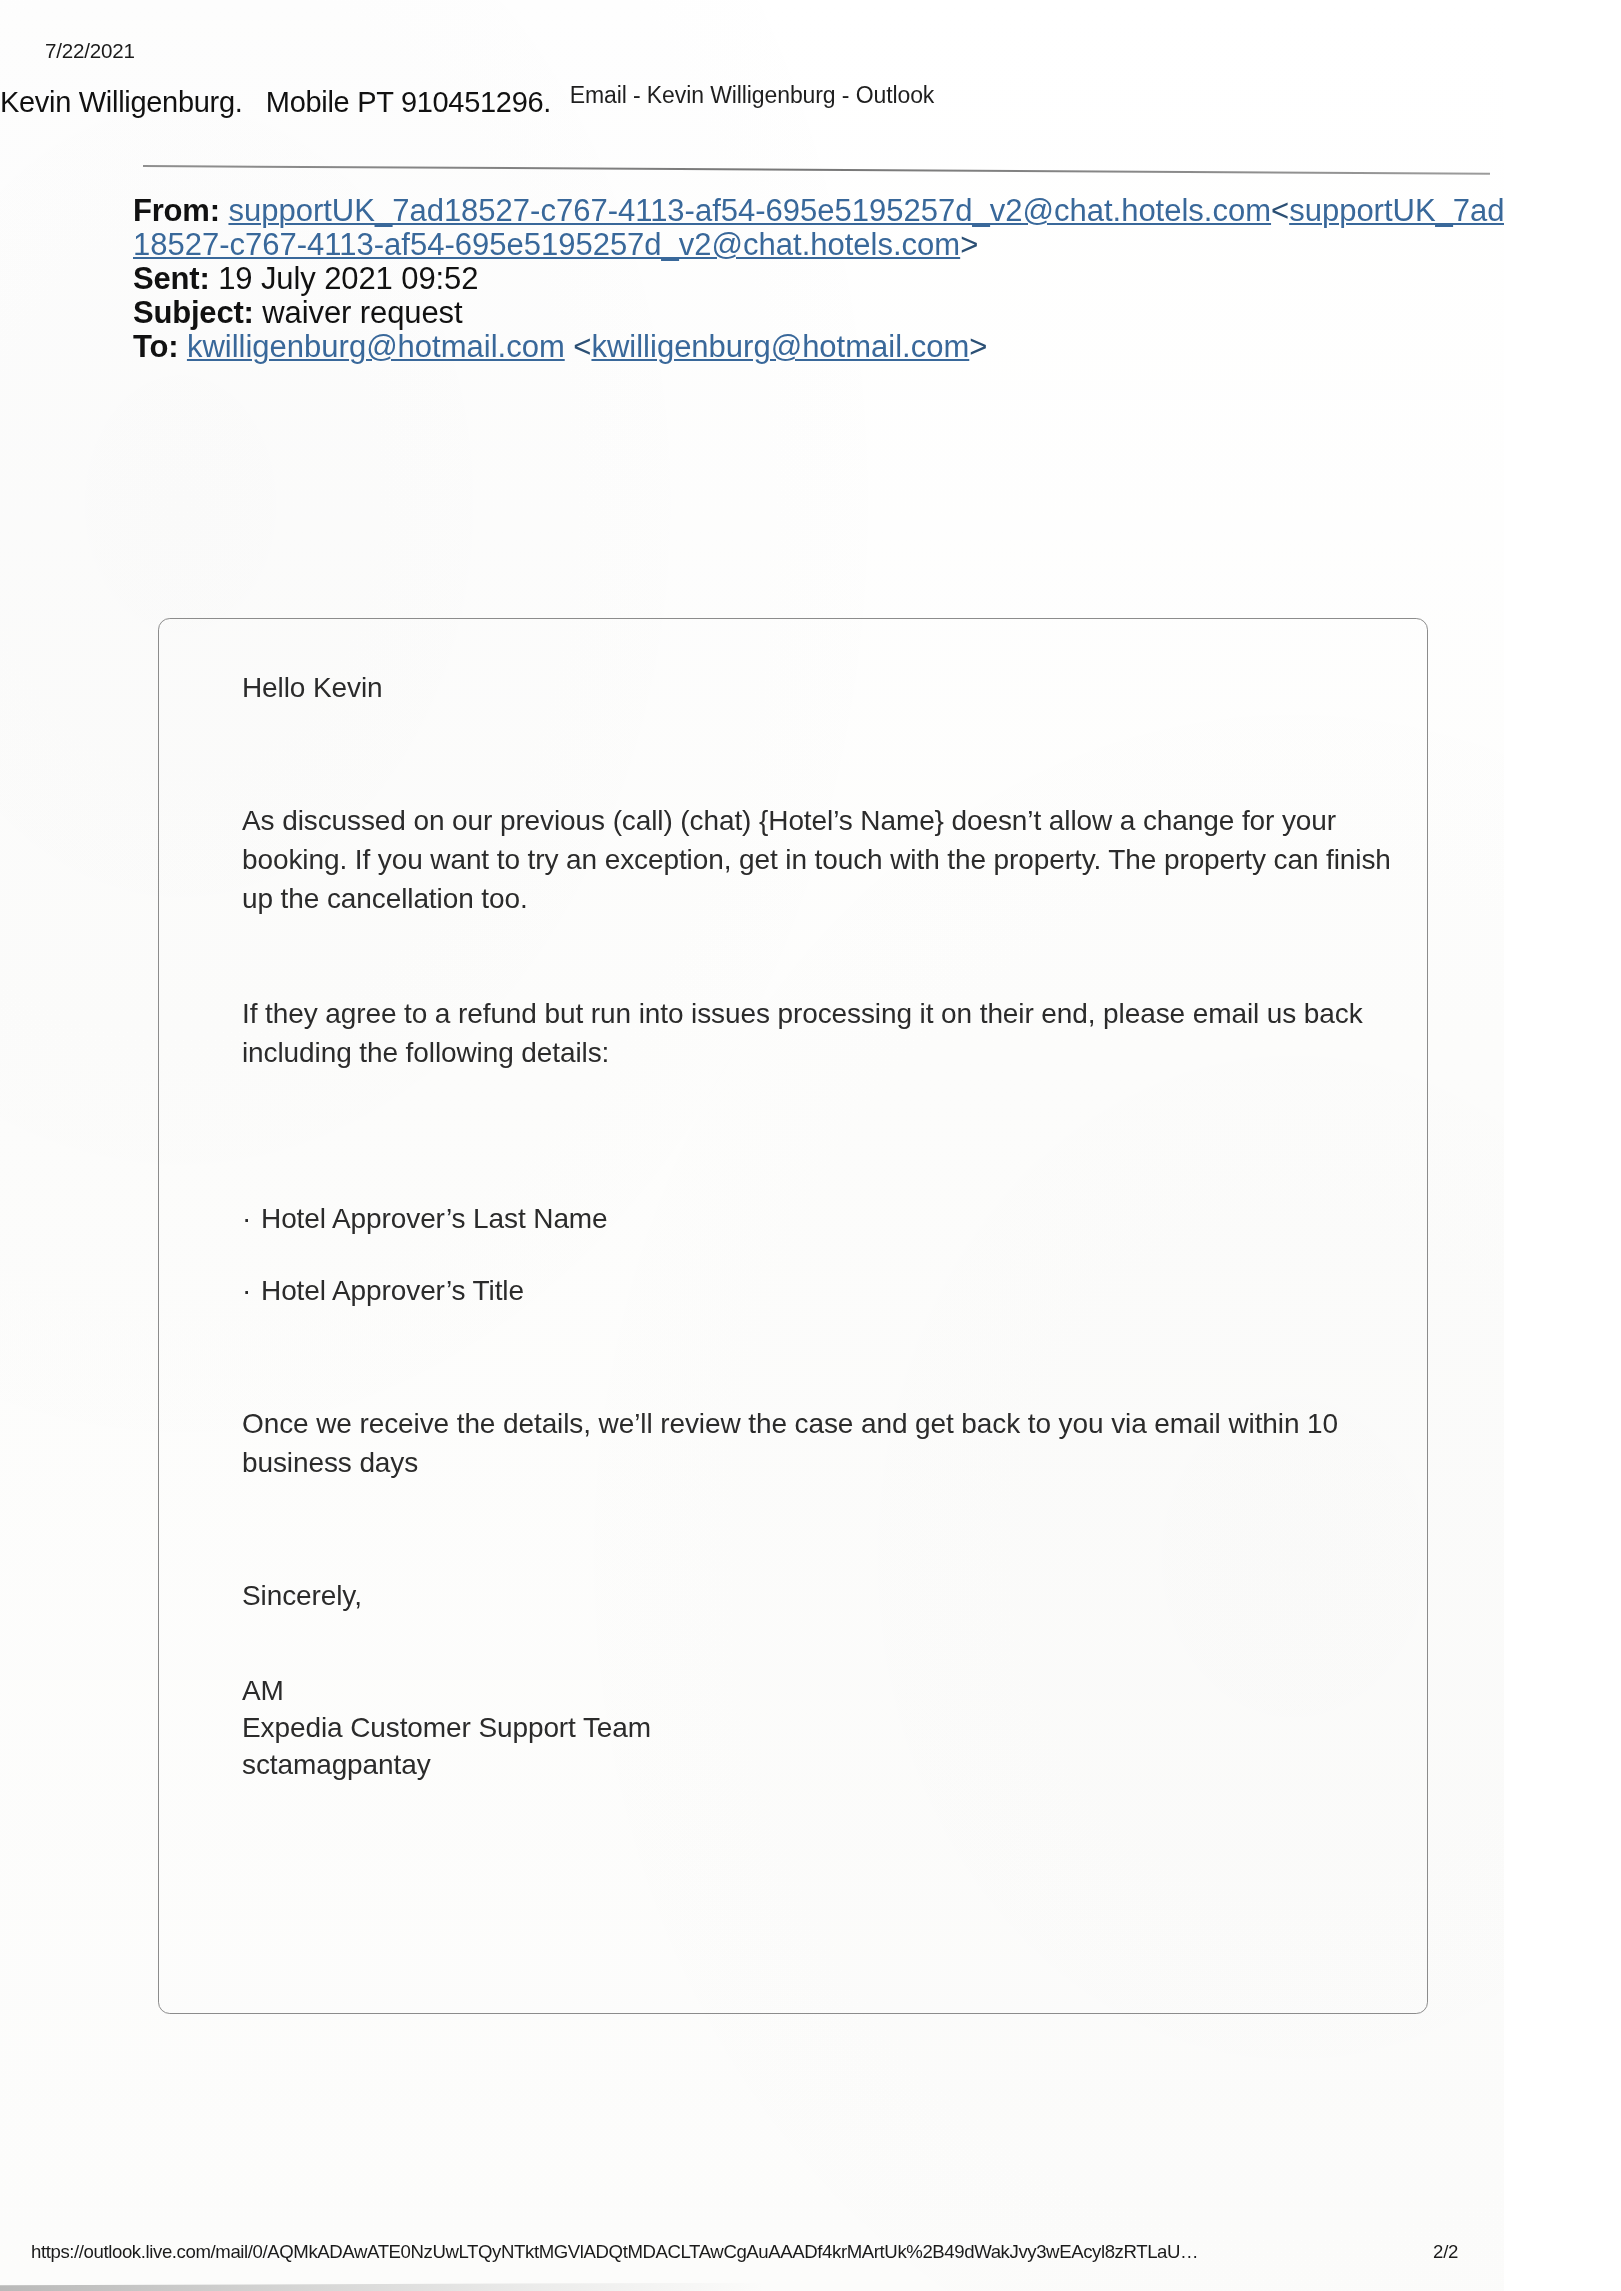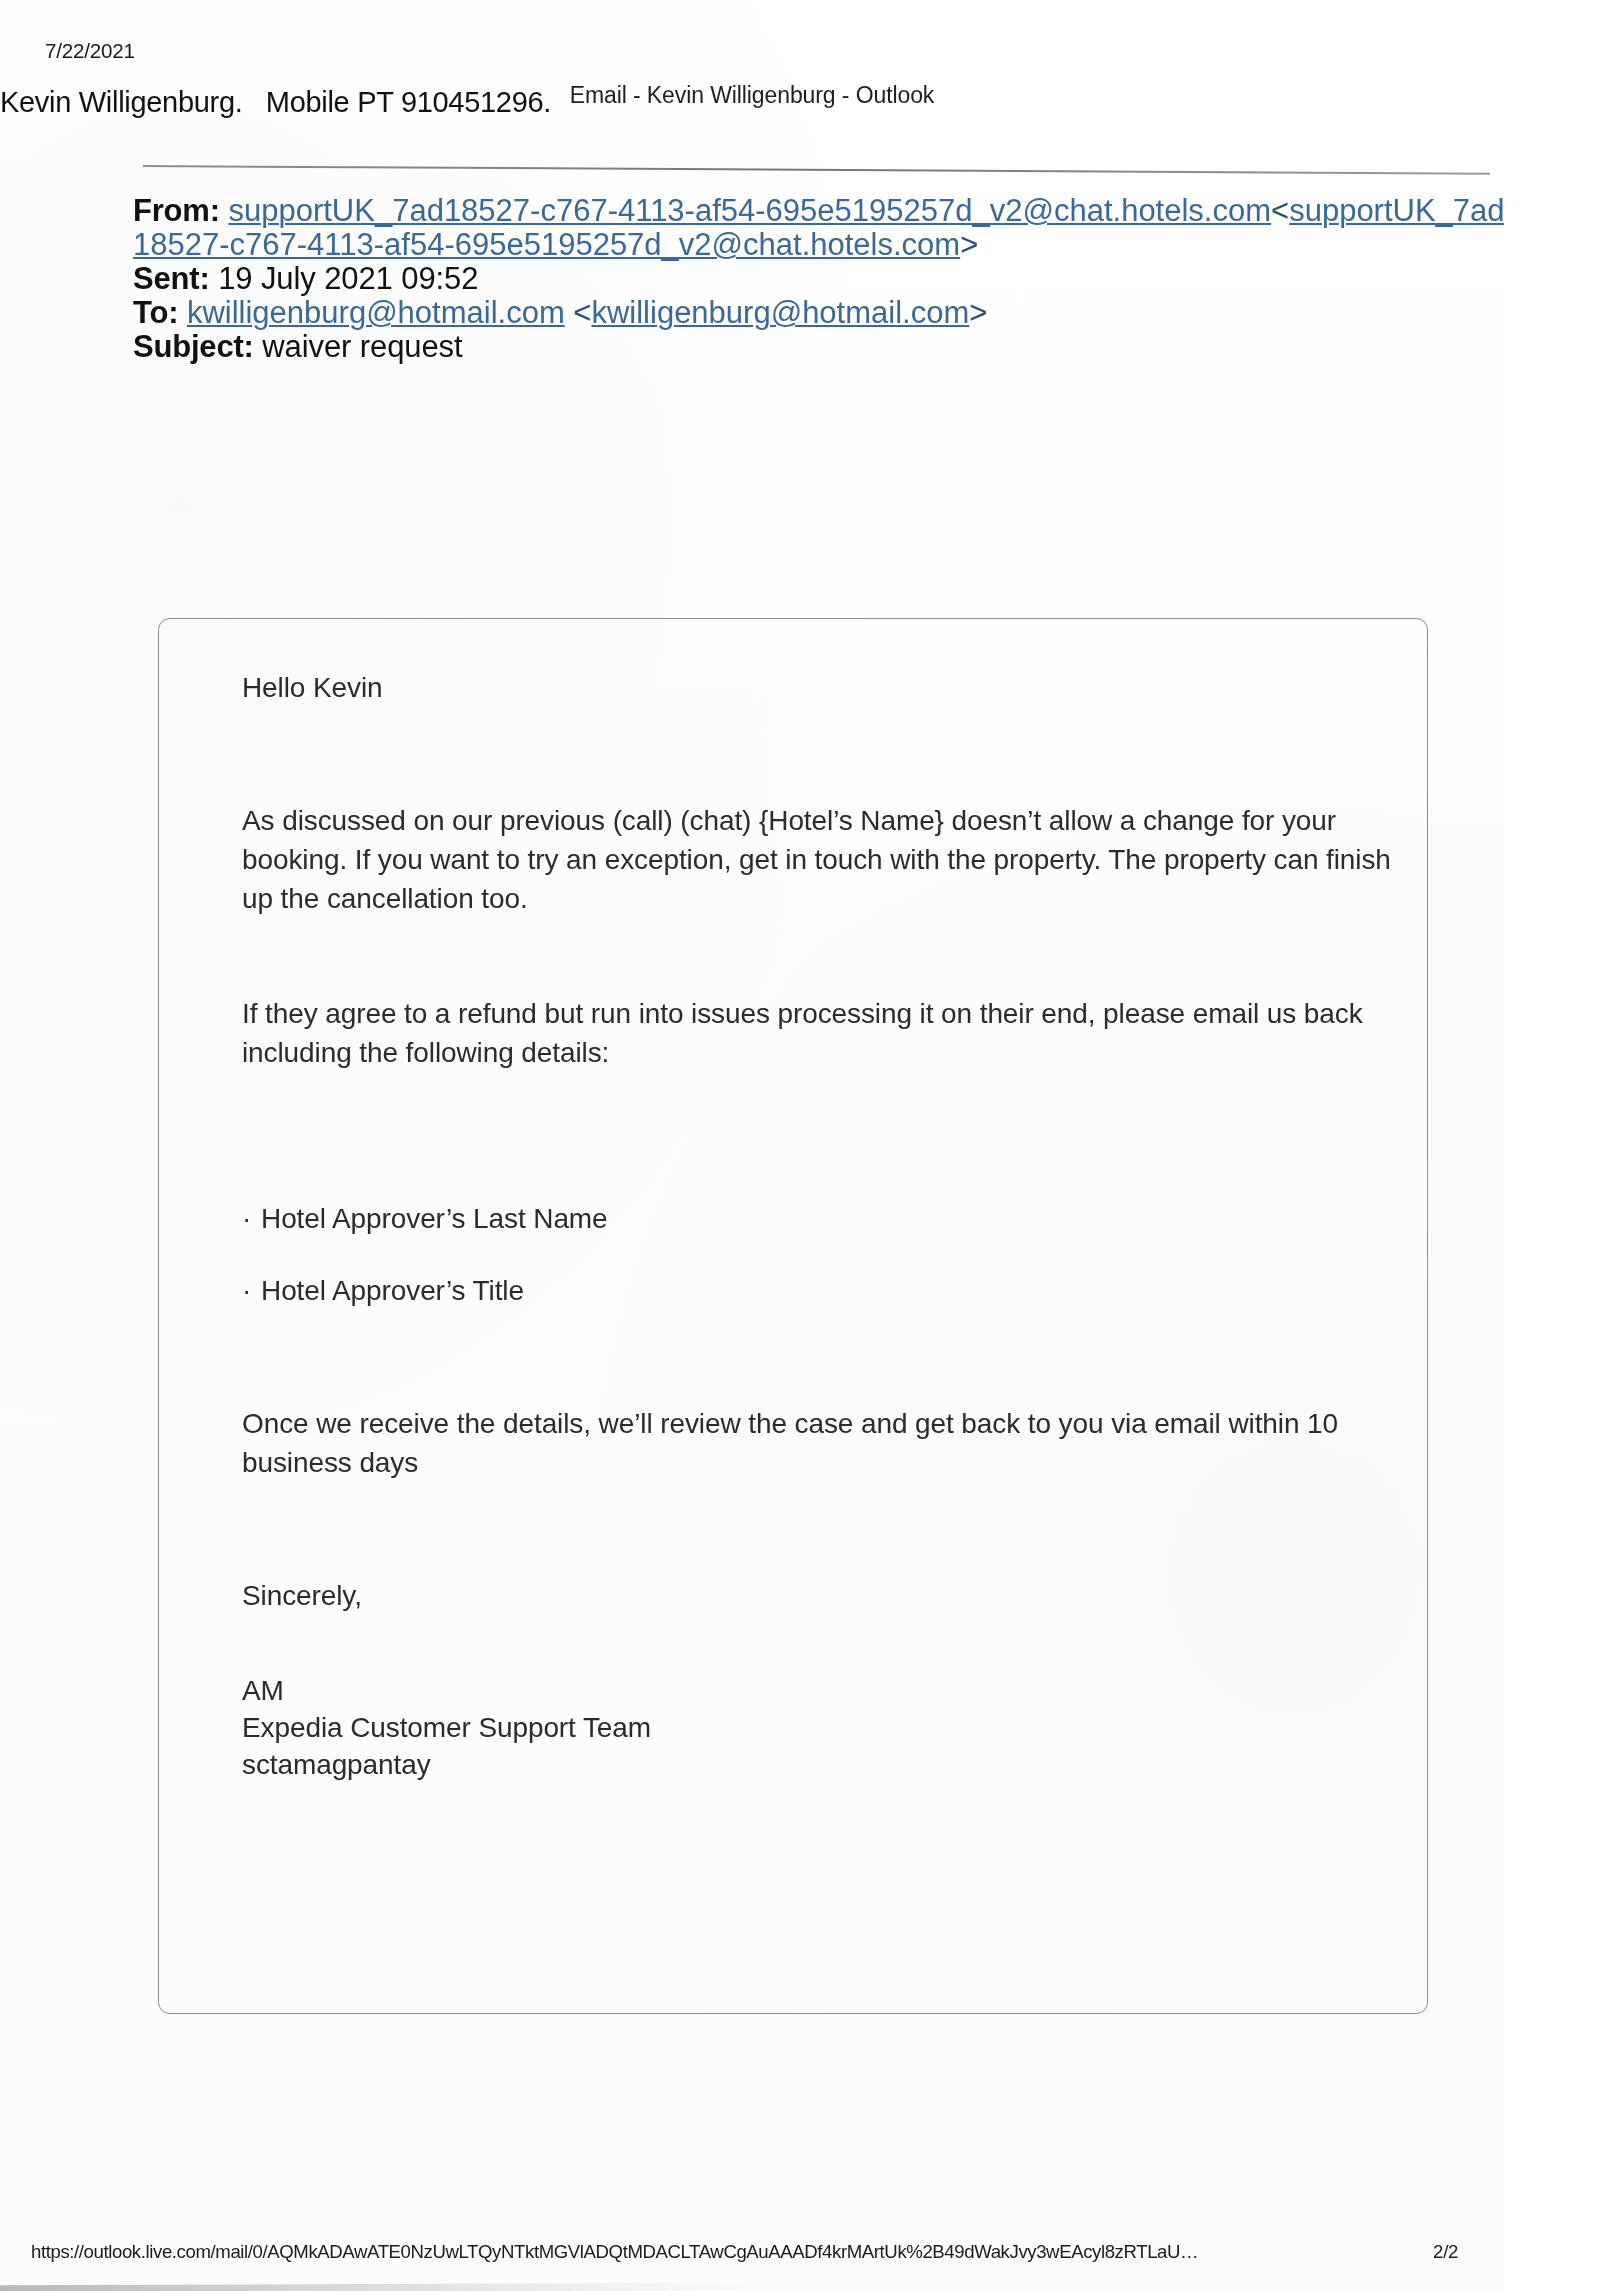--- a/index.html
+++ b/index.html
@@ -191,27 +191,27 @@
       <span class="meta-label">From:</span>
       <span class="mlink">supportUK_7ad18527-c767-4113-af54-695e5195257d_v2@chat.hotels.com</span><span class="angle">&lt;</span><span class="mlink">supportUK_7ad18527-c767-4113-af54-695e5195257d_v2@chat.hotels.com</span><span class="angle">&gt;</span>
     </p>
 
     <p class="meta-row">
       <span class="meta-label">Sent:</span>
       <span class="meta-value">19 July 2021 09:52</span>
     </p>
 
     <p class="meta-row">
+      <span class="meta-label">Subject:</span>
+      <span class="meta-value">waiver request</span>
+    </p>
+
+    <p class="meta-row">
       <span class="meta-label">To:</span>
       <span class="mlink">kwilligenburg@hotmail.com</span> <span class="angle">&lt;</span><span class="mlink">kwilligenburg@hotmail.com</span><span class="angle">&gt;</span>
-    </p>
-
-    <p class="meta-row">
-      <span class="meta-label">Subject:</span>
-      <span class="meta-value">waiver request</span>
     </p>
 
   </div>
 
   <div class="msg-box"></div>
 
   <div class="msg-inner">
 
     <p>Hello Kevin</p>
 

